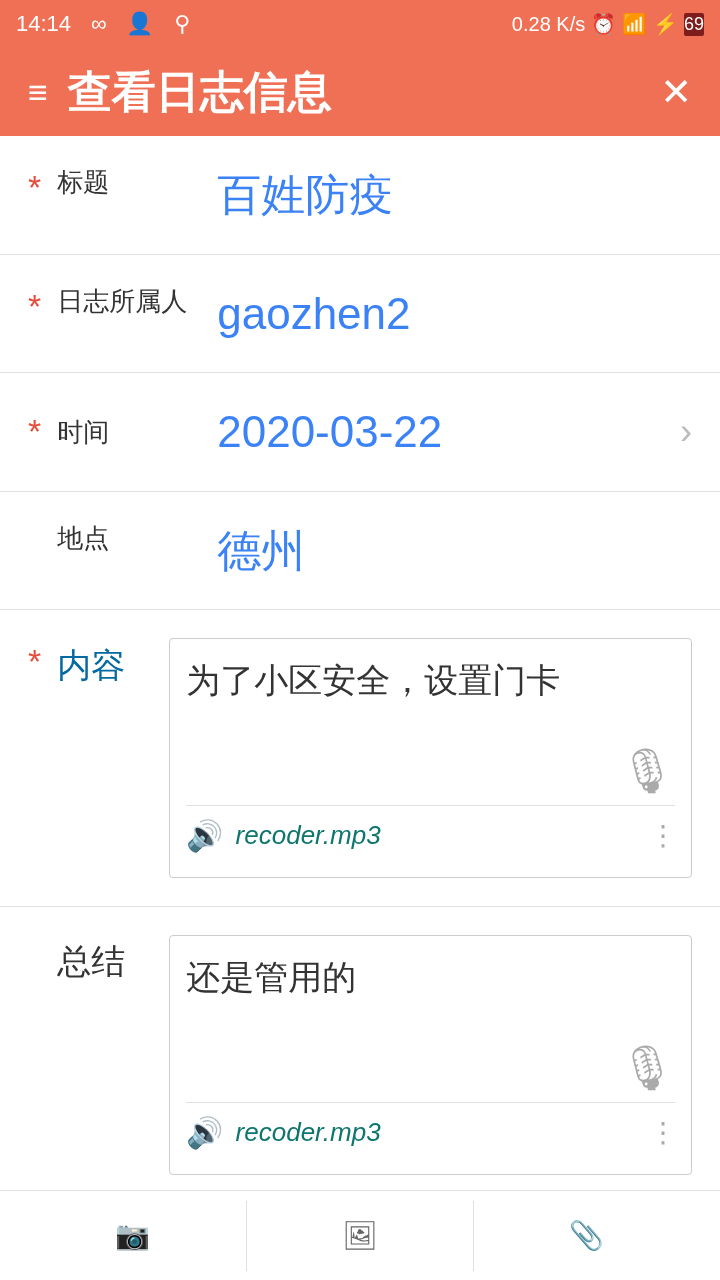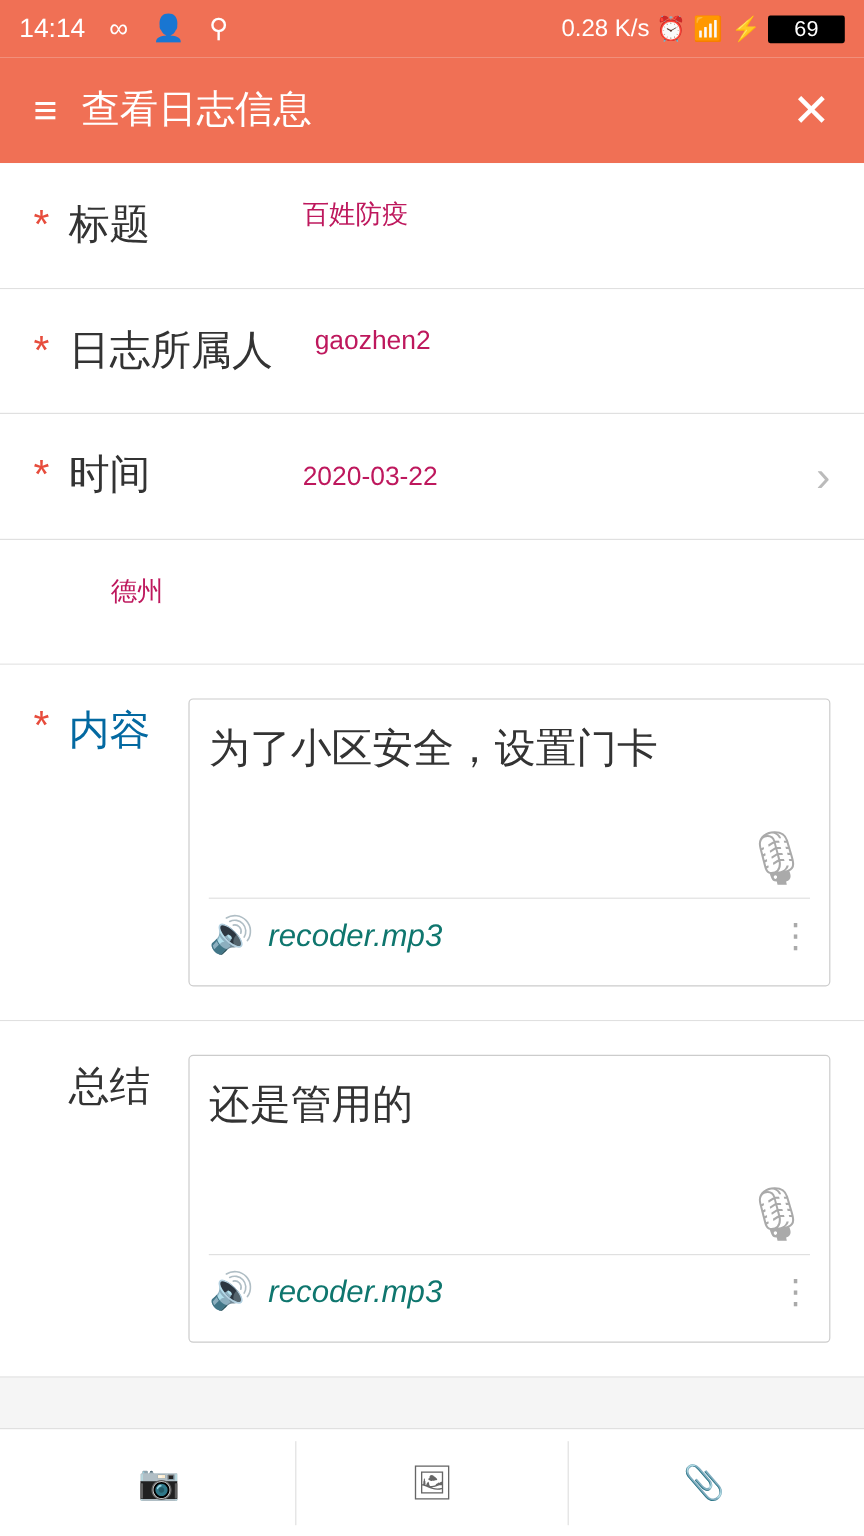--- a/index.html
+++ b/index.html
@@ -32,21 +32,21 @@
       width: 720px;
       height: 88px;
       background: #f07055;
       display: flex;
       align-items: center;
       justify-content: space-between;
       padding: 0 28px;
       color: white;
     }
     .header-left { display: flex; align-items: center; gap: 20px; }
-    .header-title { font-size: 32px; font-weight: 400; }
+    .header-title { font-size: 44px; font-weight: 700; }
     .header-menu-icon { font-size: 34px; }
     .header-close-icon { font-size: 38px; font-weight: 300; cursor: pointer; }
 
     
     .content {
       background: #f5f5f5;
     }
 
     
     .form-row {
@@ -55,41 +55,39 @@
       padding: 28px 28px;
       display: flex;
       align-items: flex-start;
       min-height: 90px;
     }
 
     .field-label {
       display: flex;
       align-items: center;
       min-width: 160px;
-      font-size: 34px;
+      font-size: 26px;
       color: #333;
       line-height: 1.4;
       flex-shrink: 0;
-      font-family: Liberation Serif, serif;
     }
 
     .required-star {
       color: #e74c3c;
       font-size: 34px;
       margin-right: 16px;
       flex-shrink: 0;
       line-height: 1.4;
     }
 
     .field-value {
-      font-size: 22px;
-      color: #be185d;
+      font-size: 44px;
+      color: #3b82f6;
       flex: 1;
       line-height: 1.4;
-      margin-left: 35px;
     }
 
     .chevron-right {
       color: #bbb;
       font-size: 36px;
       margin-left: auto;
       align-self: center;
     }
 
     
@@ -115,20 +113,21 @@
 
     .textarea-box {
       flex: 1;
       border: 1px solid #ccc;
       border-radius: 4px;
       min-height: 240px;
       padding: 16px;
       position: relative;
       display: flex;
       flex-direction: column;
+      margin-left: 12px;
     }
 
     .textarea-text {
       font-size: 34px;
       color: #333;
       line-height: 1.5;
       flex: 1;
     }
 
     .mic-icon {
@@ -221,21 +220,21 @@
     <span>∞</span>
     <span>👤</span>
     <span>⚲</span>
   </div>
   <div class="status-right">
     <span>0.28 K/s</span>
     <span>⏰</span>
     <span>📶</span>
     <span>⚡</span>
     <span>
-      <span style="display:inline-block;background:#000000;color:white;font-size:18px;padding:1px 22px;border-radius:2px;">
+      <span style="display:inline-block;background:#7f1d1d;color:white;font-size:18px;padding:1px 0;border-radius:2px;">
         <span>69</span>
       </span>
     </span>
   </div>
 </div>
 
 <div class="header">
   <div class="header-left">
     <span class="header-menu-icon">≡</span>
     <span class="header-title">查看日志信息</span>
@@ -259,20 +258,21 @@
 
   <div class="form-row" style="align-items:center;">
     <span class="required-star">*</span>
     <span class="field-label">时间</span>
     <span class="field-value">2020-03-22</span>
     <span class="chevron-right">›</span>
   </div>
 
   <div class="form-row">
     <span class="required-star" style="color:transparent;">*</span>
+    <span class="field-label">地点</span>
     <span class="field-value">德州</span>
   </div>
 
   <div class="form-row-textarea">
     <span class="required-star">*</span>
     <span class="textarea-label">内容</span>
     <div class="textarea-box">
       <span class="textarea-text">为了小区安全，设置门卡</span>
       <span class="mic-icon">🎙</span>
       <div class="audio-file-row">

